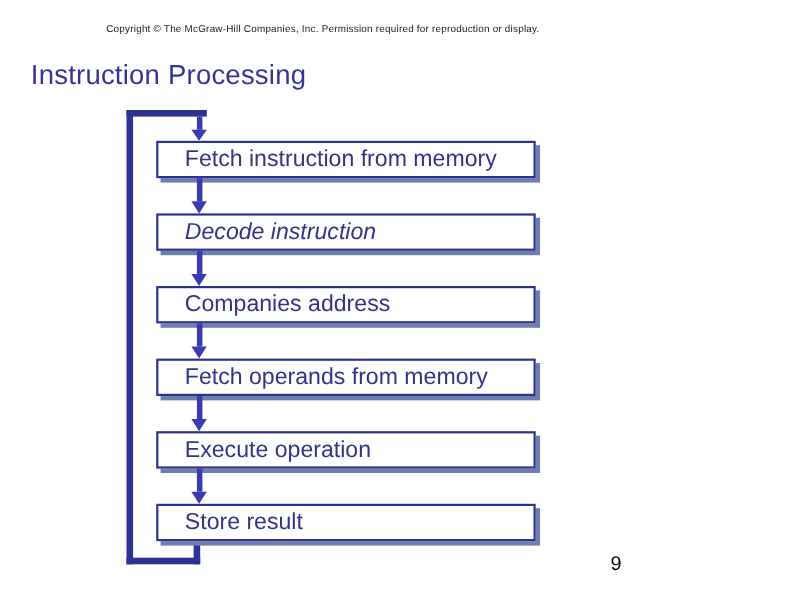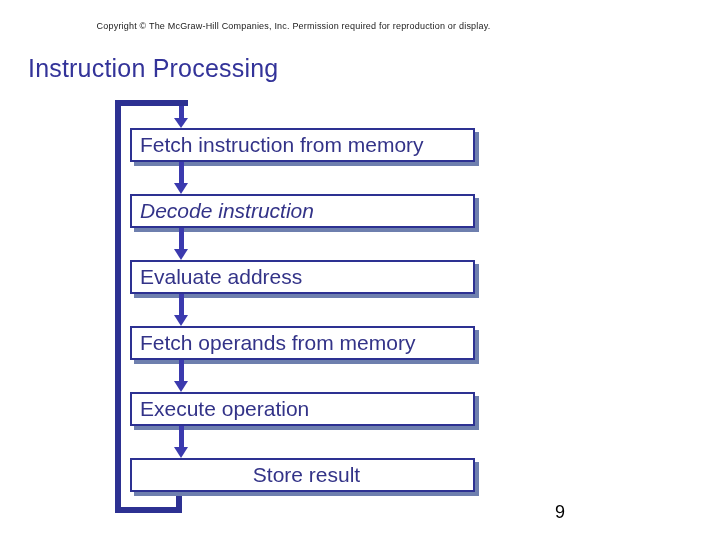--- a/index.html
+++ b/index.html
@@ -30,37 +30,37 @@
   .title{
     position:absolute;top:54px;left:28px;
     font-size:25px;
     font-weight:normal;
     letter-spacing:0.2px;
     color:var(--title);
   }
   
   .step{
     position:absolute;
-    left:130px;width:345px;height:34px;
+    left:142px;width:345px;height:34px;
     background:#ffffff;
     border:2px solid var(--navy);
     box-shadow:4px 4px 0 var(--shadow);
     color:var(--box-text);
     font-size:21px;
     line-height:30px;
-    padding-left:8px;
+    padding-left:24px;
     white-space:nowrap;
     overflow:hidden;
   }
   .step-0{top:128px;}
   .step-1{top:194px;font-style:italic;}
   .step-2{top:260px;}
   .step-3{top:326px;}
   .step-4{top:392px;}
-  .step-5{top:458px;text-align:center;}
+  .step-5{top:458px;}
   
   .arrow{
     position:absolute;
     left:174px;width:15px;height:32px;
   }
   .arrow .shaft{
     position:absolute;left:5px;top:0;
     width:5px;height:21px;
     background:var(--arrow);
   }
@@ -132,21 +132,21 @@
   <div class="loop-top"></div>
   <div class="loop-bottom"></div>
   <div class="loop-stub"></div>
   <div class="loop-arrow">
     <div class="shaft"></div>
     <div class="head"></div>
   </div>
 
   <div class="step step-0">Fetch instruction from memory</div>
   <div class="step step-1">Decode instruction</div>
-  <div class="step step-2">Evaluate address</div>
+  <div class="step step-2">Companies address</div>
   <div class="step step-4">Execute operation</div>
   <div class="step step-3">Fetch operands from memory</div>
   <div class="step step-5">Store result</div>
 
   <div class="arrow arrow-0">
     <div class="shaft"></div>
     <div class="head"></div>
   </div>
   <div class="arrow arrow-1">
     <div class="shaft"></div>

